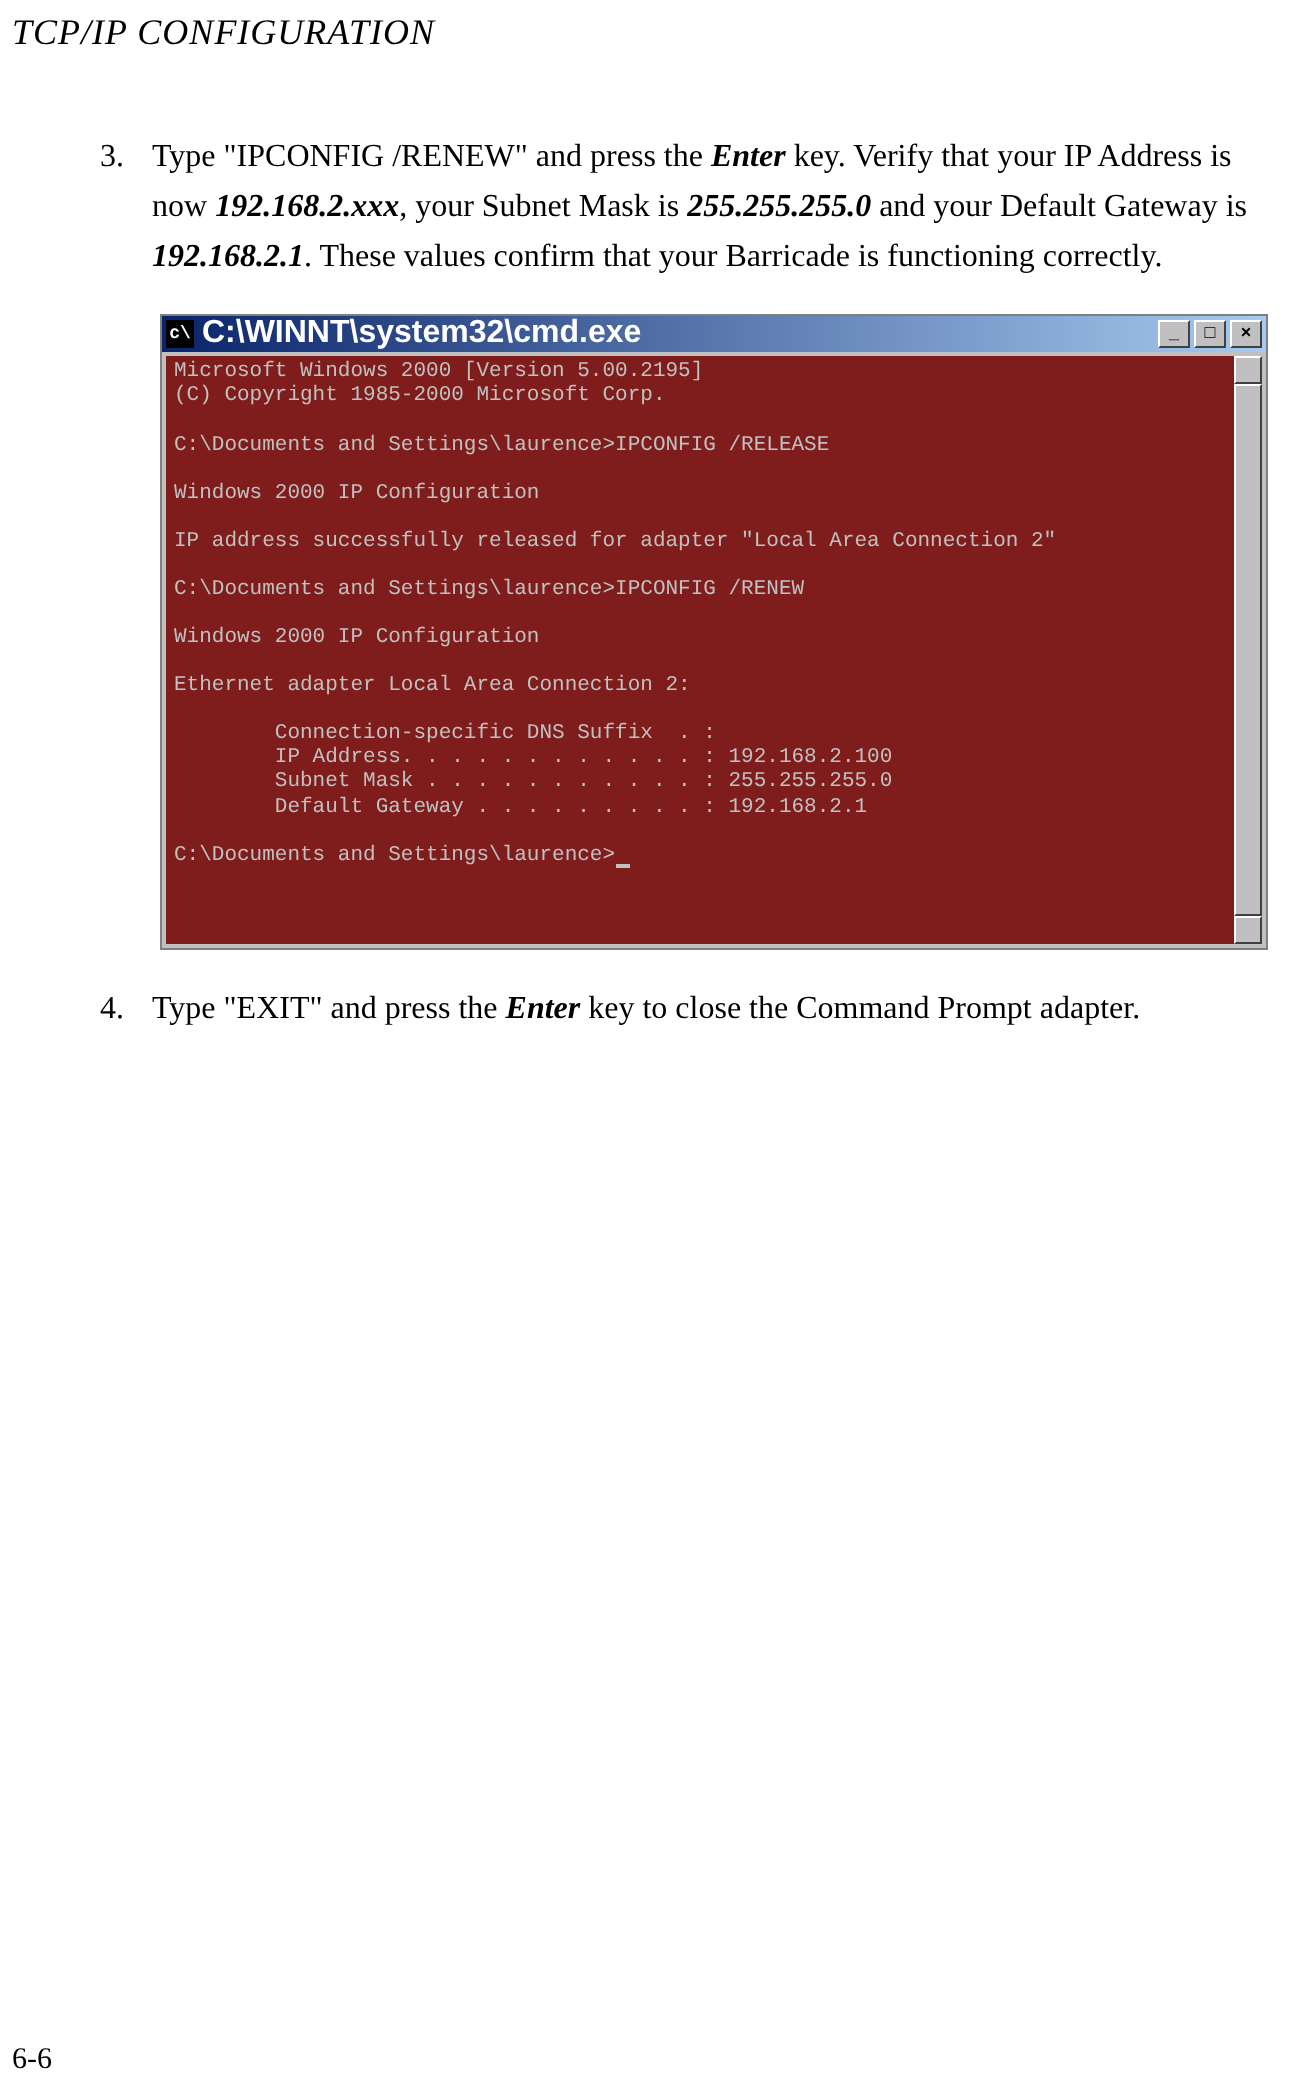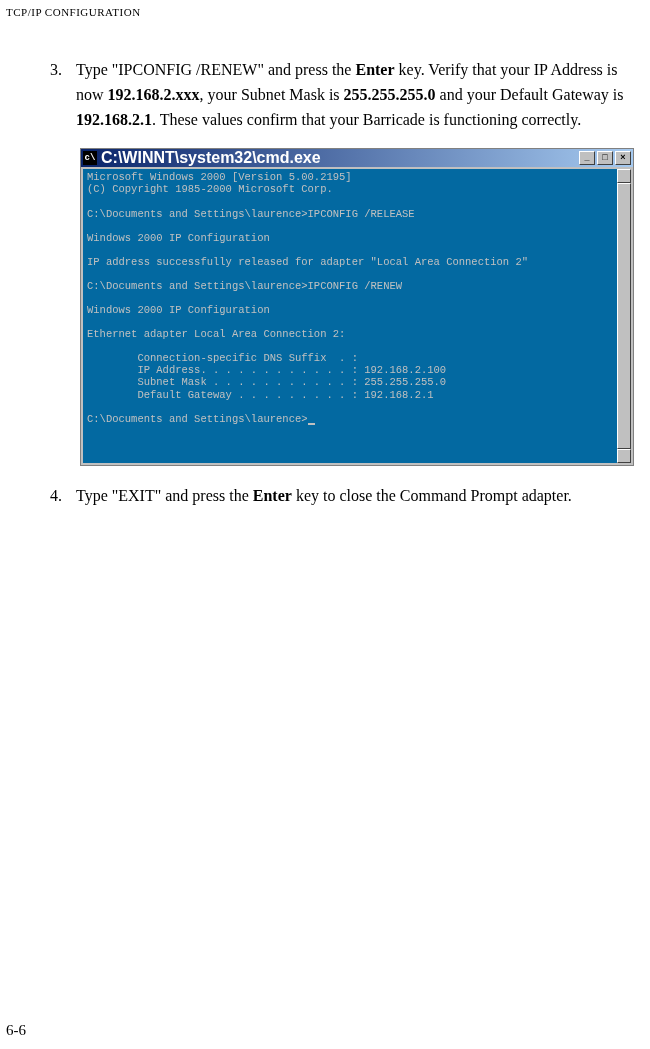--- a/index.html
+++ b/index.html
@@ -10,42 +10,43 @@
     color: #000;
     background: #fff;
   }
   .page {
     position: relative;
     width: 650px;
     height: 1049px;
     box-sizing: border-box;
   }
   .header {
-    font-size: 11px;
+    font-style: italic;
+    font-size: 18px;
     padding: 6px 0 0 6px;
     letter-spacing: 0.5px;
   }
   .content {
     padding: 40px 10px 0 50px;
   }
   .step {
     display: flex;
     font-size: 16px;
     line-height: 1.55;
     margin-bottom: 16px;
   }
   .step .num {
     width: 26px;
     flex: 0 0 26px;
     text-align: left;
   }
   .step .txt {
     flex: 1;
   }
-  .b { font-weight: bold; }
+  .b { font-weight: bold; font-style: italic; }
   .cmd-wrap {
     margin: 14px 0 18px 30px;
     width: 554px;
     box-sizing: border-box;
   }
   .cmd-window {
     border: 1px solid #808080;
     background: #c0c0c0;
     width: 554px;
     box-sizing: border-box;
@@ -90,21 +91,21 @@
     border-bottom-color: #404040;
     box-sizing: border-box;
     font-family: Arial, sans-serif;
     font-size: 9px;
     font-weight: bold;
     text-align: center;
     line-height: 10px;
     color: #000;
   }
   .terminal {
-    background: #0369a1;
+    background: #7f1d1d;
     color: #c0c0c0;
     font-family: 'Lucida Console', 'Courier New', monospace;
     font-size: 10.5px;
     line-height: 1.15;
     white-space: pre;
     padding: 2px 4px 4px 4px;
     margin: 2px;
     height: 294px;
     overflow: hidden;
     box-sizing: border-box;

